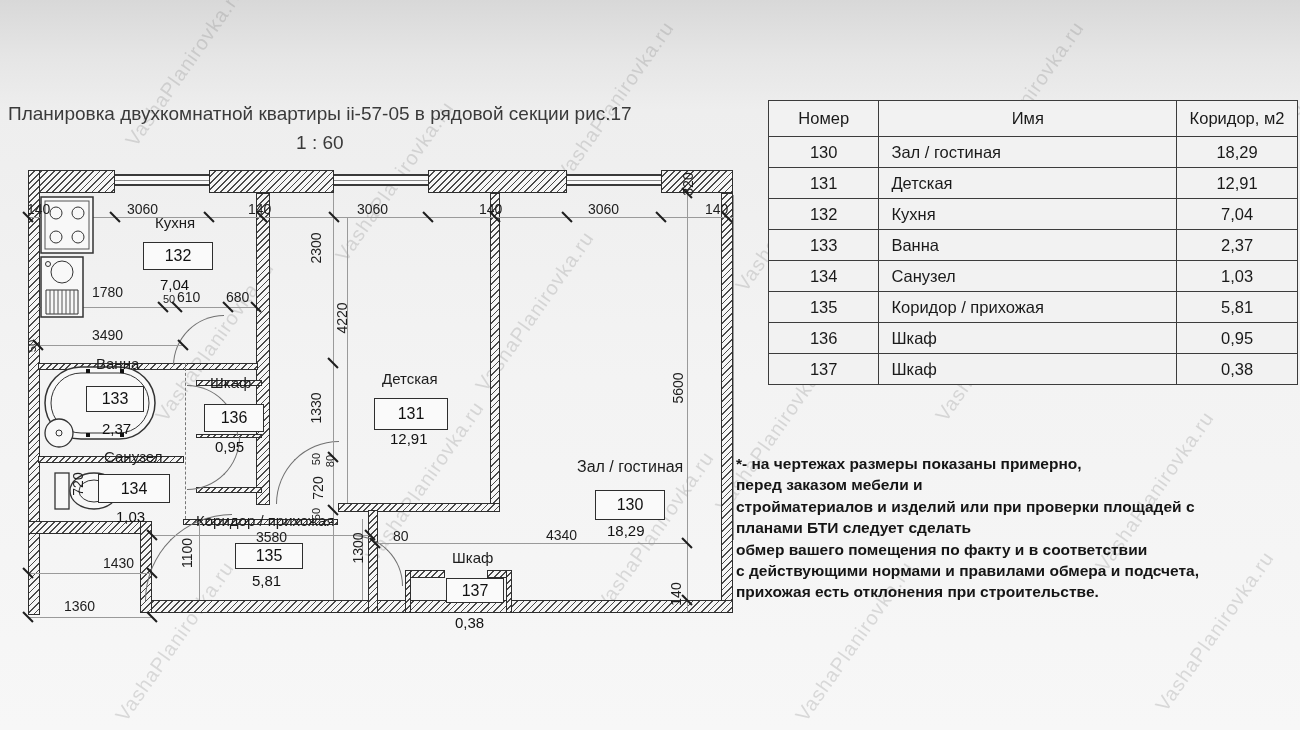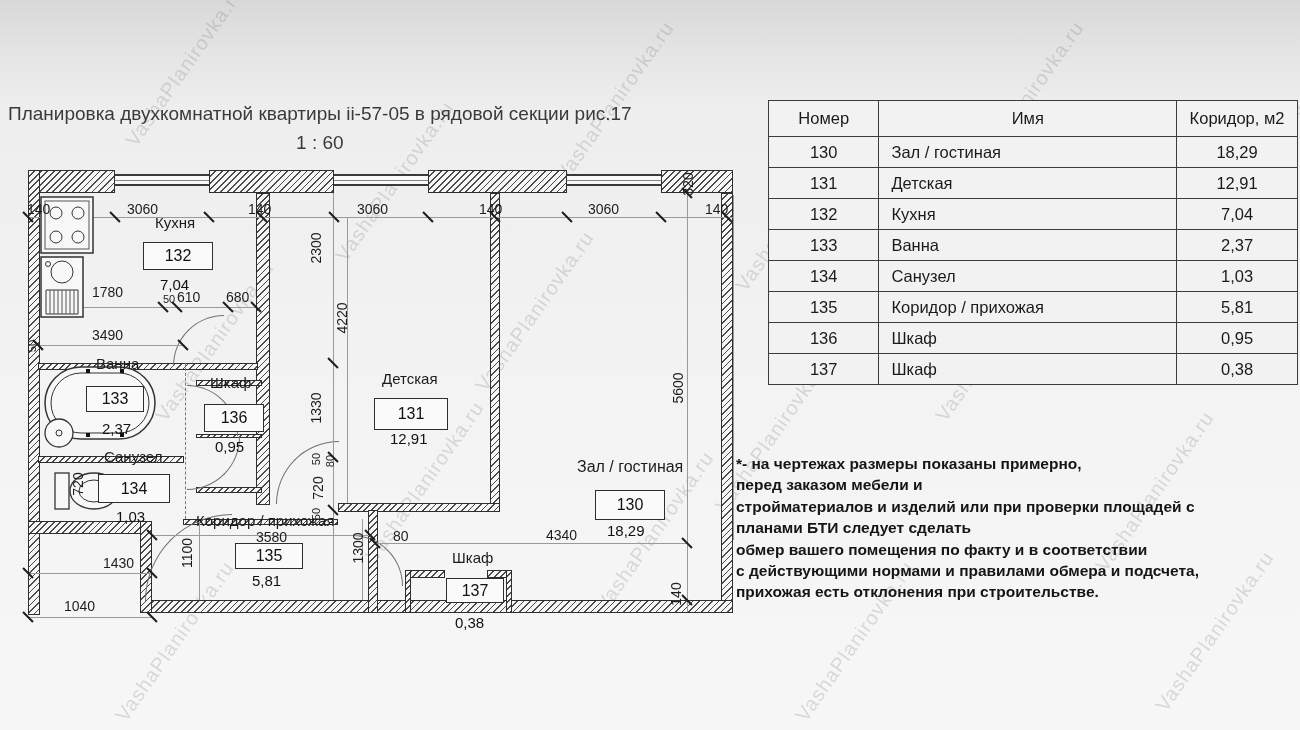--- a/index.html
+++ b/index.html
@@ -242,21 +242,21 @@
 
     <div class="dim" style="left:92px;top:284px">1780</div>
     <div class="dim sm" style="left:163px;top:293px">50</div>
     <div class="dim" style="left:177px;top:289px">610</div>
     <div class="dim" style="left:226px;top:289px">680</div>
     <div class="dim" style="left:92px;top:327px">3490</div>
 
     <div class="dim v" style="left:66px;top:476px">720</div>
     <div class="dim v" style="left:172px;top:545px">1100</div>
     <div class="dim" style="left:103px;top:555px">1430</div>
-    <div class="dim" style="left:64px;top:598px">1040</div>
+    <div class="dim" style="left:64px;top:598px">1360</div>
     <div class="dim" style="left:256px;top:529px">3580</div>
     <div class="dim" style="left:393px;top:528px">80</div>
     <div class="dim" style="left:546px;top:527px">4340</div>
   </div>
 
   <table class="legend">
     <thead>
       <tr>
         <th class="colh">Номер</th>
         <th class="colh" style="vertical-align:bottom">Имя</th>

